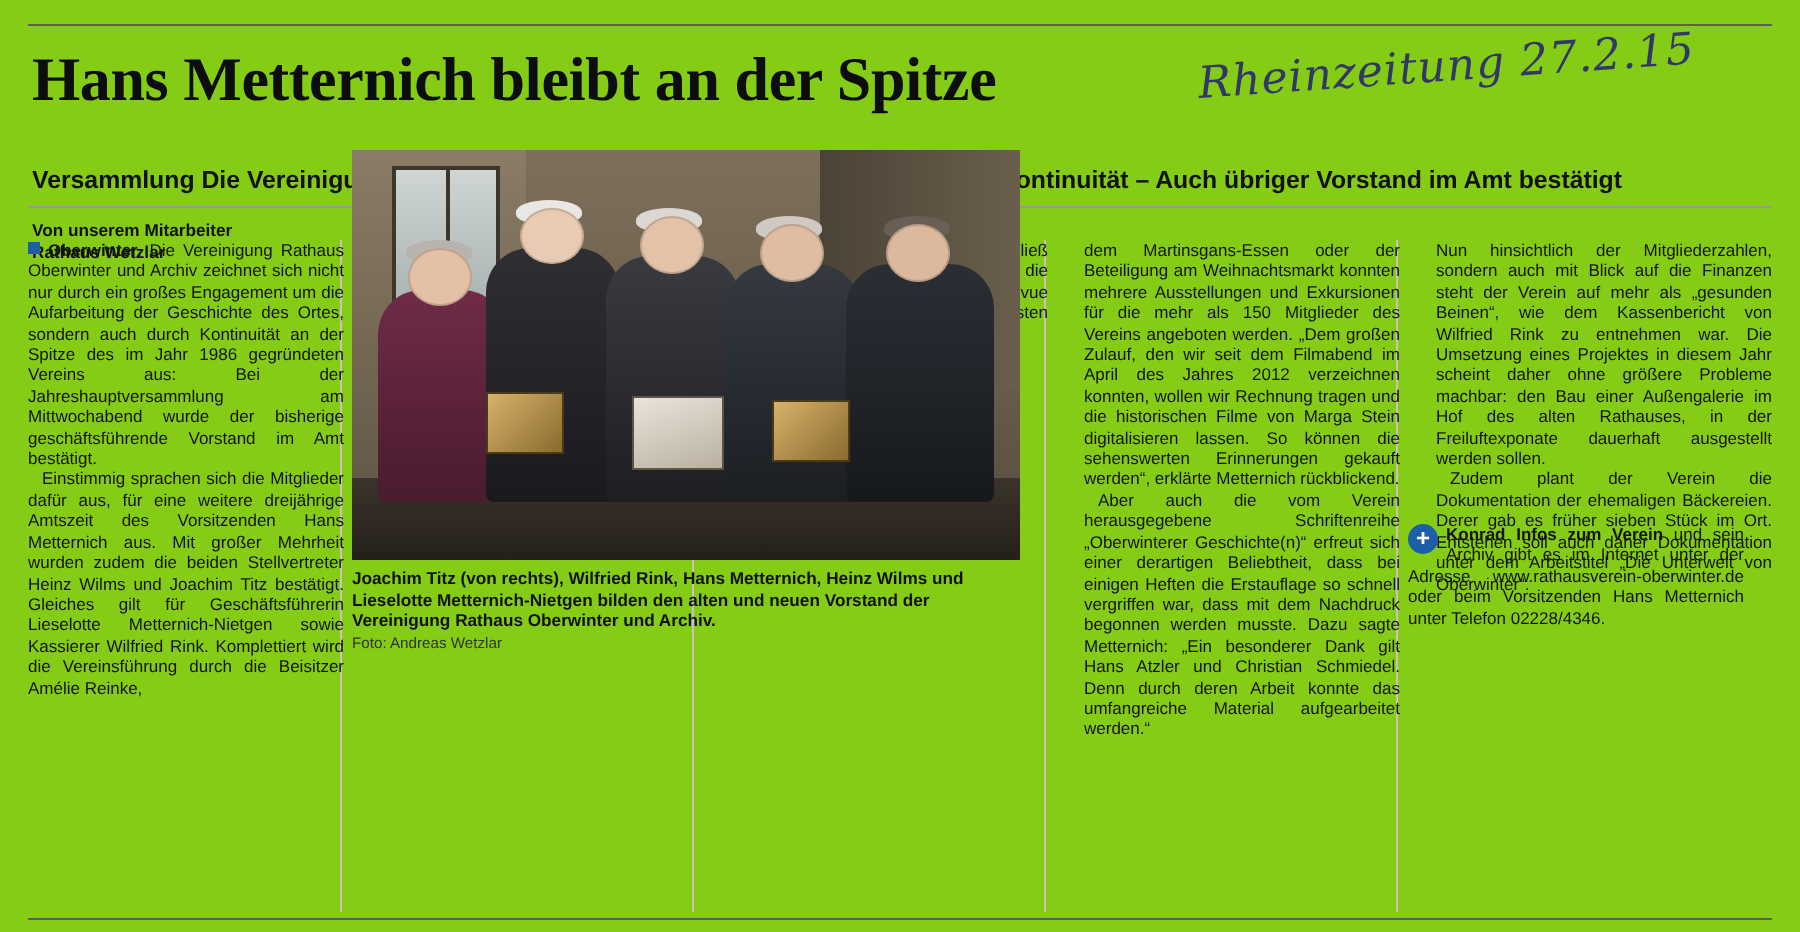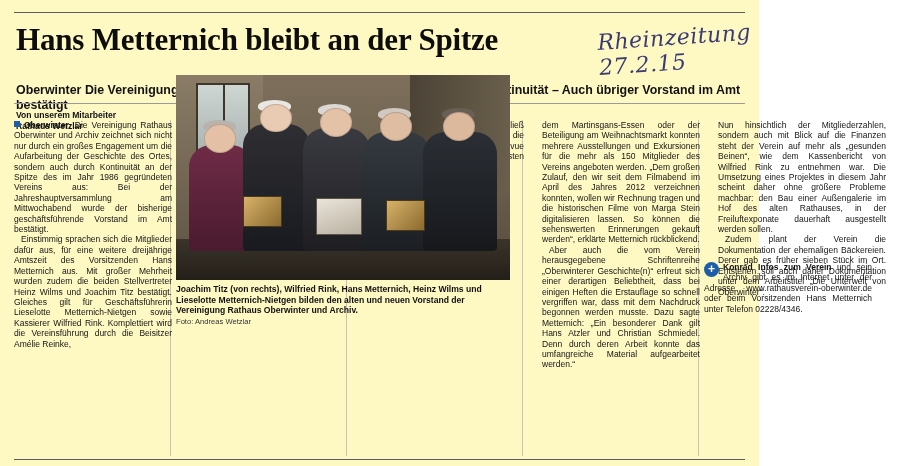--- a/index.html
+++ b/index.html
@@ -9,25 +9,25 @@
   }
   body {
     width: 900px;
     height: 466px;
     overflow: hidden;
     font-family: "Liberation Serif", serif;
     color: #1a1a1a;
   }
   .page {
     position: relative;
-    width: 759px;
+    width: 900px;
     height: 466px;
     box-sizing: border-box;
     padding: 0;
-    background: #fef9c3;
+    background: #84cc16;
   }
   .rule-top {
     position: absolute;
     left: 14px;
     right: 14px;
     top: 12px;
     height: 1px;
     background: #5d5d5d;
   }
   .headline {
@@ -308,21 +308,21 @@
 
 <div class="page">
 
   <div class="rule-top"></div>
 
   <div class="headline">Hans Metternich bleibt an der Spitze</div>
 
   <div class="handwriting">Rheinzeitung 27.2.15</div>
 
   <div class="subhead">
-    <span class="kicker">Oberwinter</span>
+    <span class="kicker">Versammlung</span>
     <span class="rest">Die Vereinigung Rathaus Oberwinter und Archiv setzt personell auf Kontinuität – Auch übriger Vorstand im Amt bestätigt</span>
   </div>
 
   <div class="rule-sub"></div>
 
   <div class="byline" style="white-space: pre-line;">Von unserem Mitarbeiter
 Rathaus Wetzlar</div>
 
   <div class="rule-left v1"></div>
   <div class="rule-left v2"></div>

